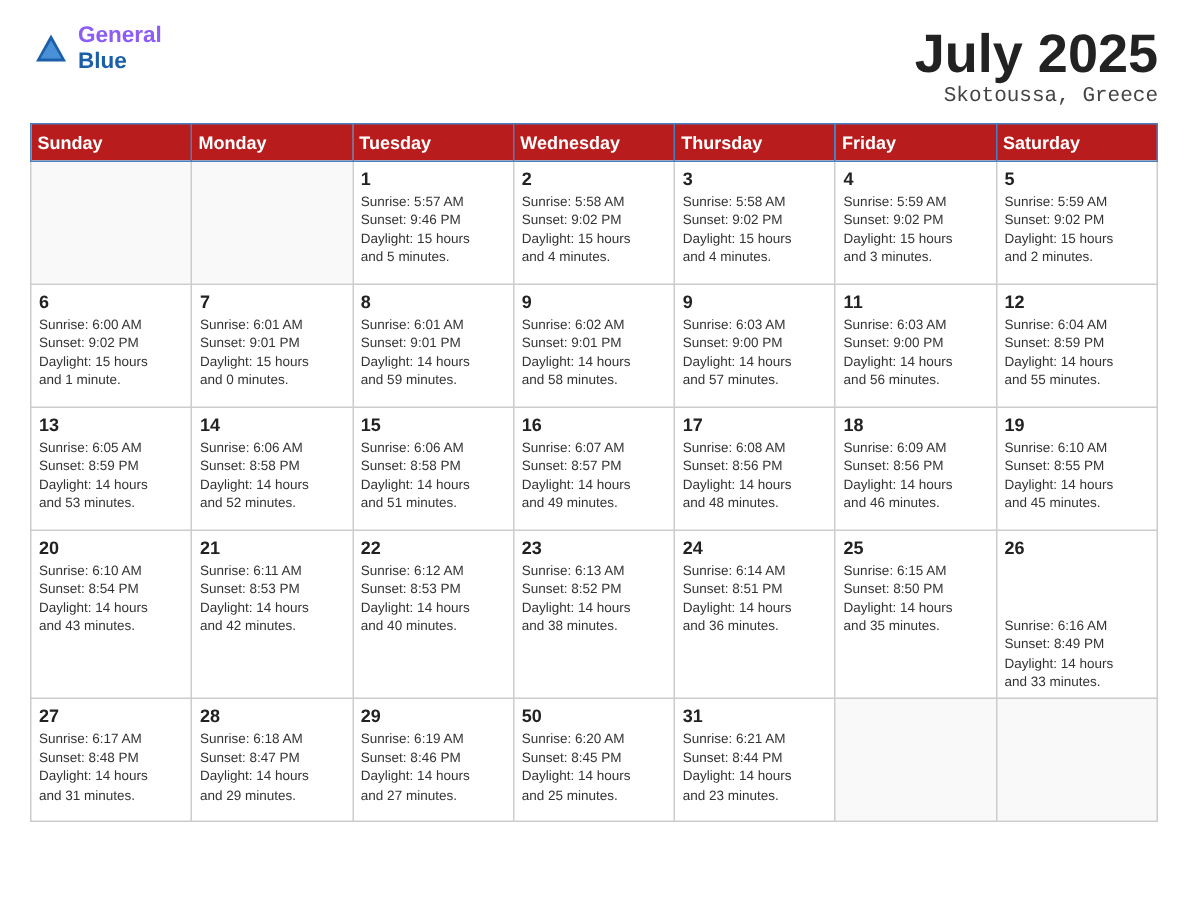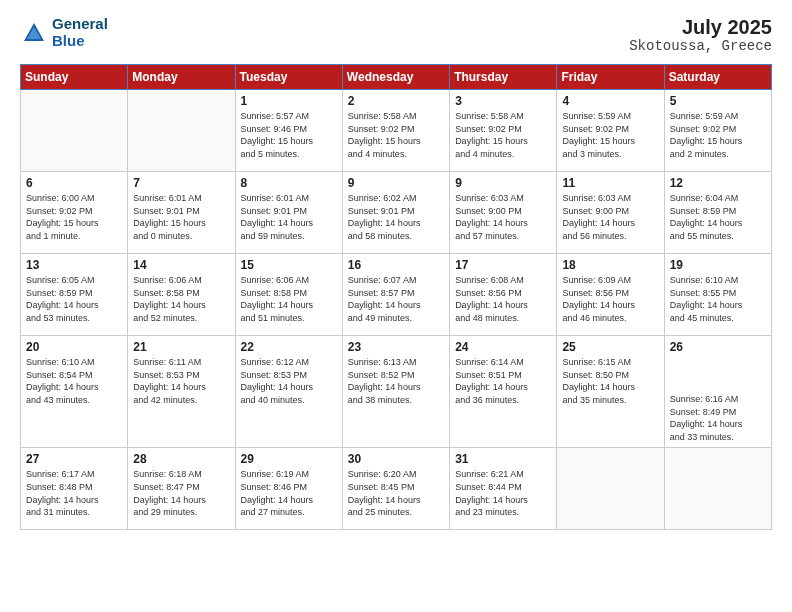--- a/index.html
+++ b/index.html
@@ -25,31 +25,31 @@
     .logo {
       display: flex;
       align-items: center;
       gap: 4px;
     }
     .logo-text {
       font-size: 15px;
       font-weight: bold;
       line-height: 1.1;
     }
-    .logo-general { color: #0c4a6e; }
+    .logo-general { color: #8b5cf6; }
     .logo-blue { color: #1a5fa8; }
     .logo-icon {
       width: 28px;
       height: 28px;
     }
     .title-block {
       text-align: right;
     }
     .title-month {
-      font-size: 20px;
+      font-size: 36px;
       font-weight: bold;
       color: #222;
       line-height: 1.1;
     }
     .title-location {
       font-size: 14px;
       color: #444;
       font-family: Liberation Mono, monospace;
     }
     .calendar {
@@ -332,21 +332,21 @@
 and 29 minutes.</div>
           </td>
           <td>
             <div class="day-number">29</div>
             <div class="cell-info" style="white-space: pre-line;">Sunrise: 6:19 AM
 Sunset: 8:46 PM
 Daylight: 14 hours
 and 27 minutes.</div>
           </td>
           <td>
-            <div class="day-number">30</div>
+            <div class="day-number">50</div>
             <div class="cell-info" style="white-space: pre-line;">Sunrise: 6:20 AM
 Sunset: 8:45 PM
 Daylight: 14 hours
 and 25 minutes.</div>
           </td>
           <td>
             <div class="day-number">31</div>
             <div class="cell-info" style="white-space: pre-line;">Sunrise: 6:21 AM
 Sunset: 8:44 PM
 Daylight: 14 hours

